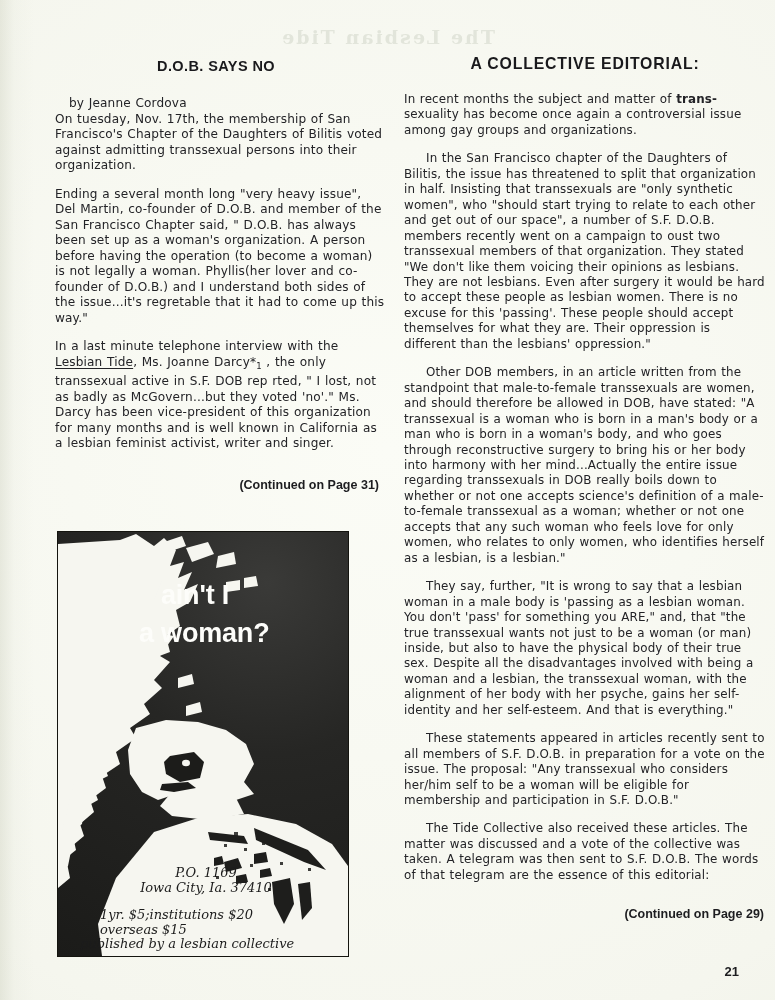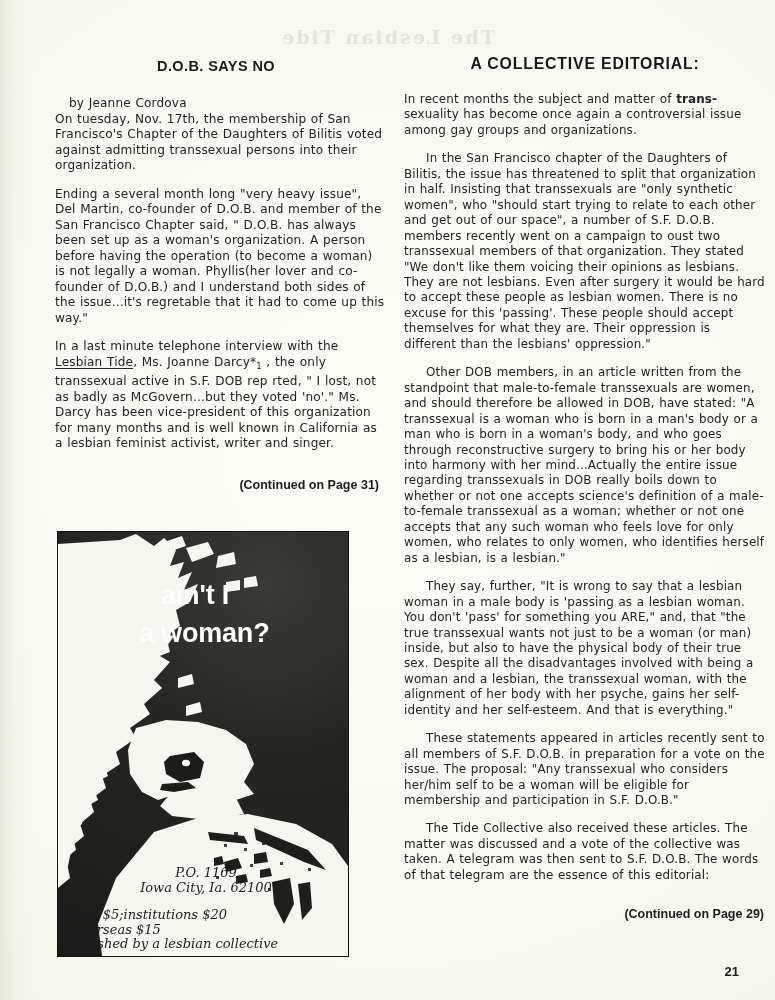--- a/index.html
+++ b/index.html
@@ -152,22 +152,22 @@
     width: 290px;
     font-family: "DejaVu Serif", serif;
     font-style: italic;
     font-size: 13px;
     line-height: 14.6px;
     color: #1c1c1c;
     z-index: 4;
     margin-top: 16px;
   }
   .ad-addr { text-align: center; padding-left: 6px; }
-  .ad-price { margin-top: 13px; padding-left: 16px; }
-  .ad-pub { margin-top: 0px; padding-left: 6px; }
+  .ad-price { margin-top: 13px; padding-left: 42px; }
+  .ad-pub { margin-top: 0px; padding-left: 22px; }
 
   #page-number {
     position: absolute;
     right: 36px;
     bottom: 21px;
     font-family: "Liberation Sans", sans-serif;
     font-weight: 700;
     font-size: 13px;
     color: #1d1d20;
   }
@@ -267,21 +267,21 @@
       </svg>
     </div>
 
     <div id="ad-slogan">
       <span class="l1">ain't I</span>
       <span class="l2">a woman?</span>
     </div>
 
     <div id="ad-info">
       <div class="ad-addr">P.O.  1169</div>
-      <div class="ad-addr">Iowa City, Ia. 62100</div>
+      <div class="ad-addr">Iowa City, Ia. 37410</div>
       <div class="ad-price">1yr. $5;institutions $20</div>
       <div class="ad-price" style="margin-top:0">overseas $15</div>
       <div class="ad-pub">published by a lesbian collective</div>
     </div>
   </div>
 
   <div class="col" id="right-column">
 
     <h1 class="headline" id="right-headline">A COLLECTIVE EDITORIAL:</h1>
 

